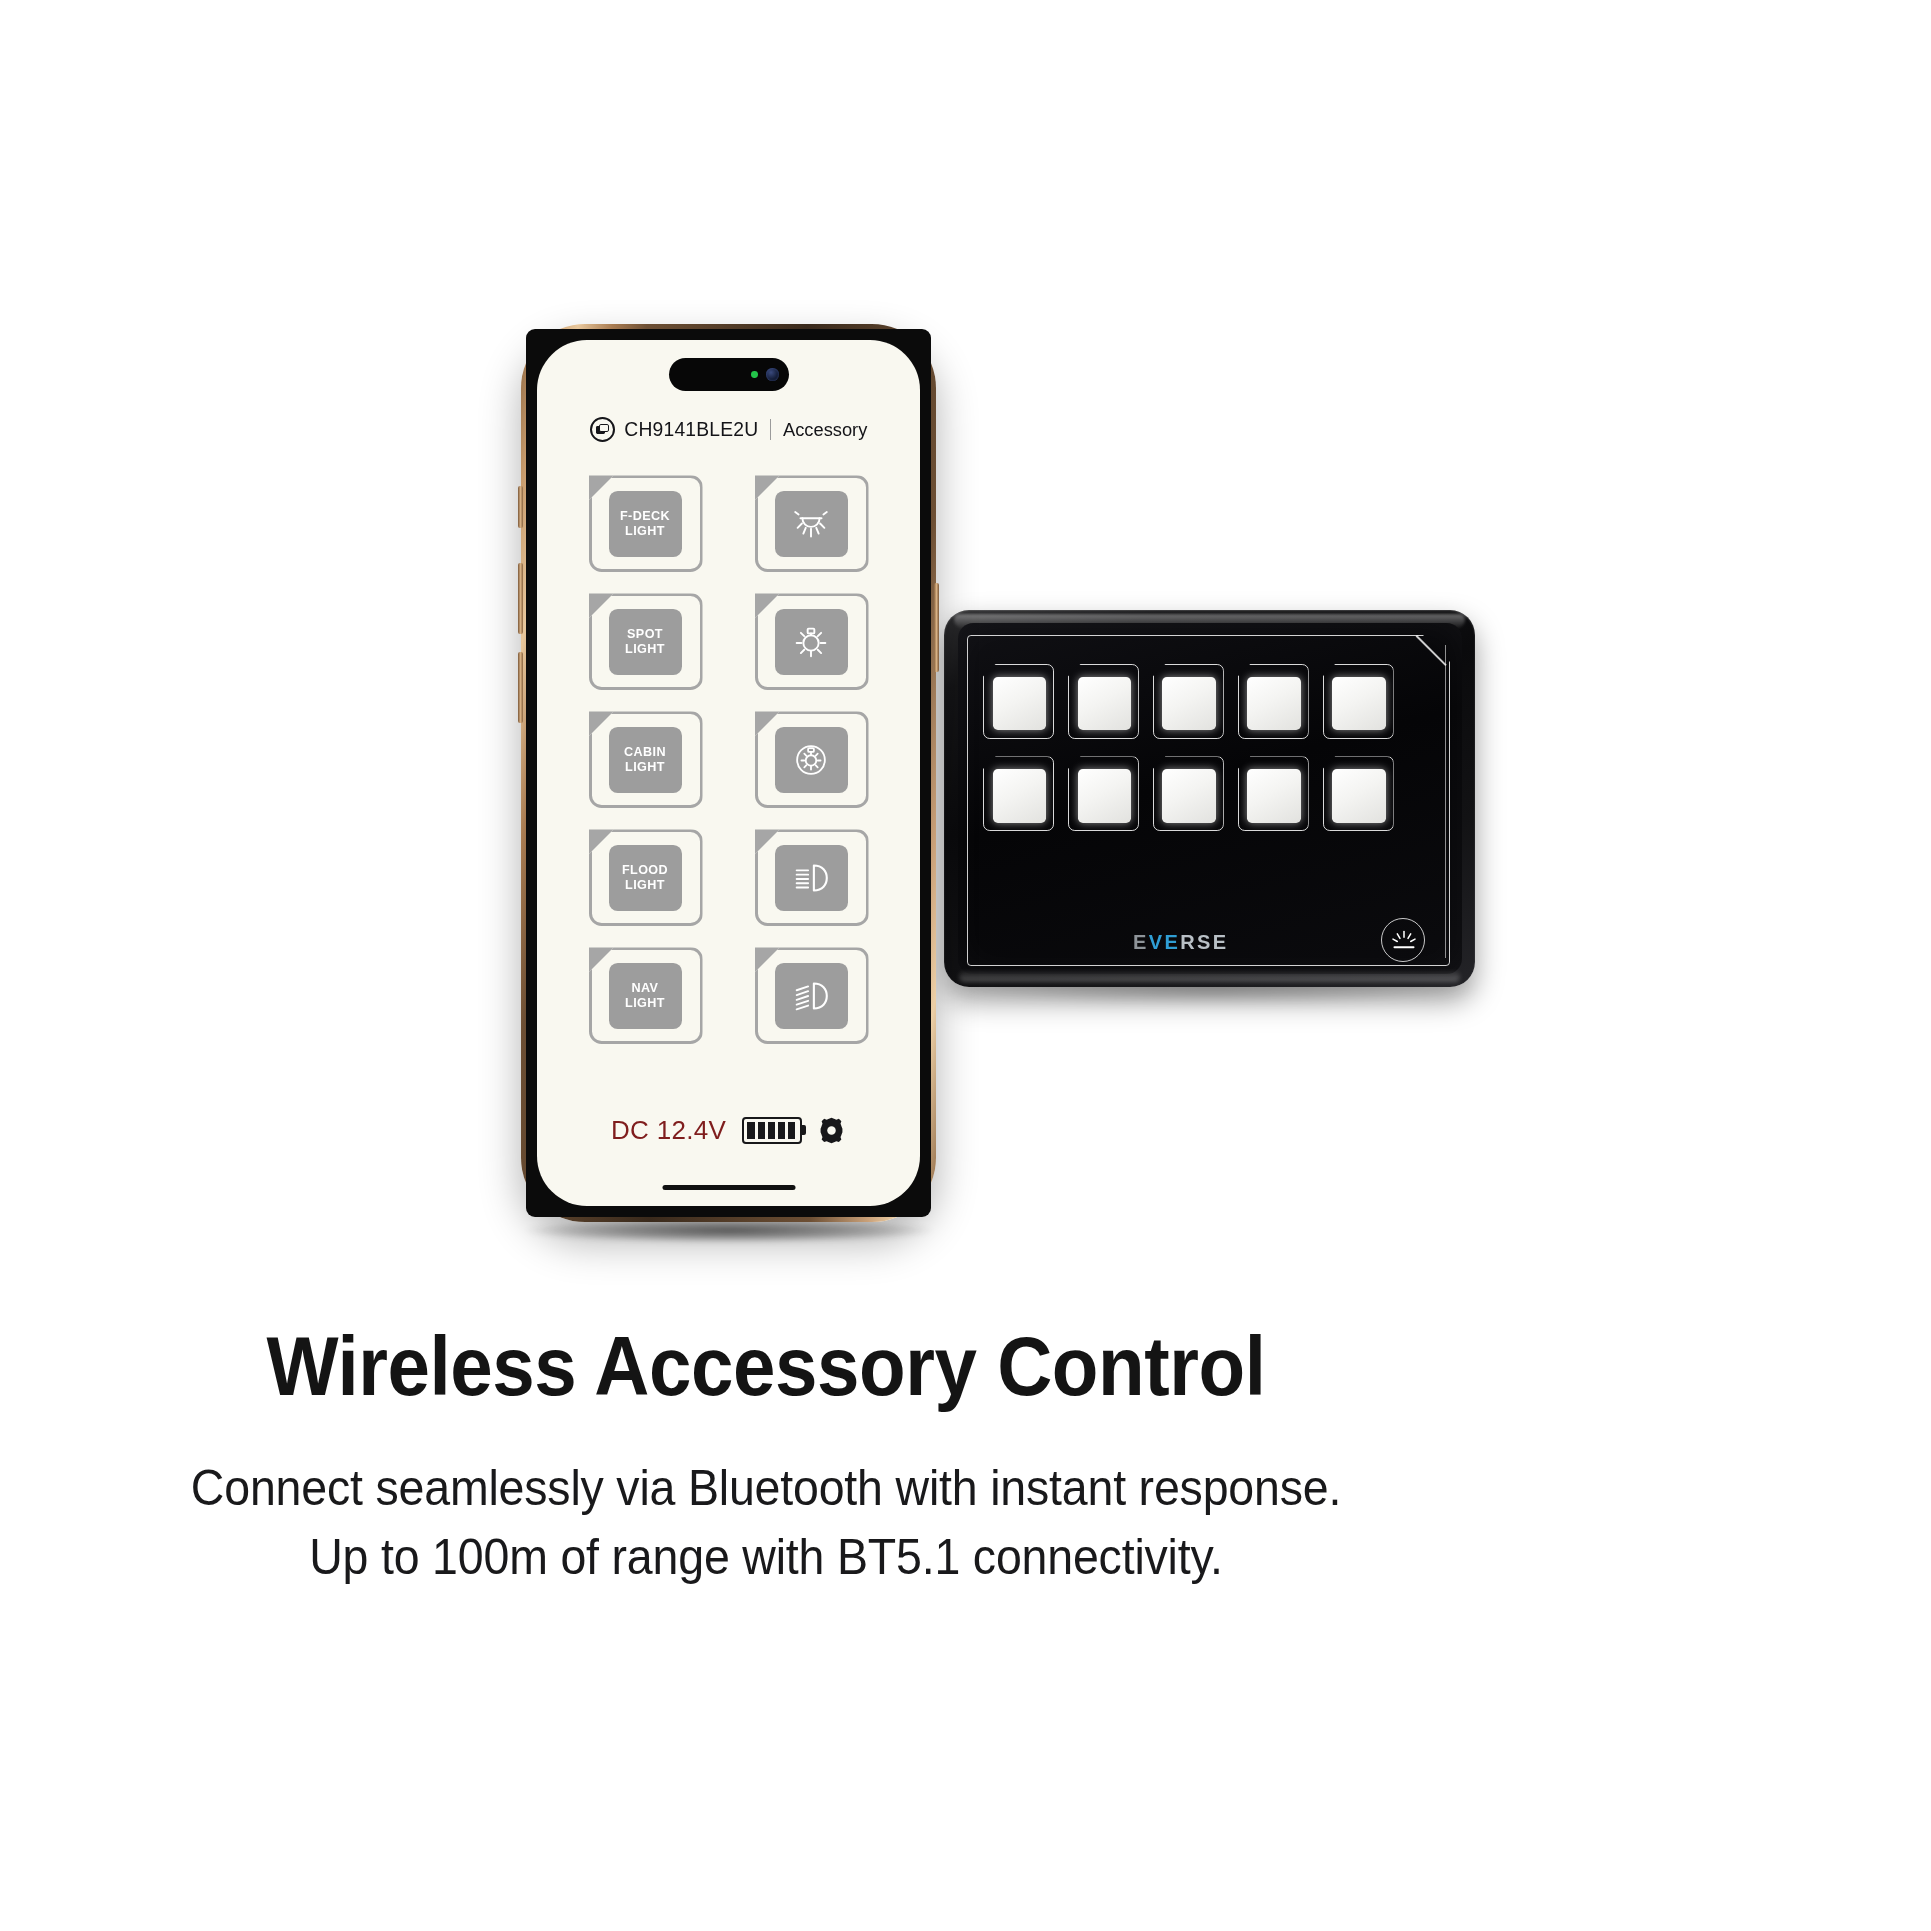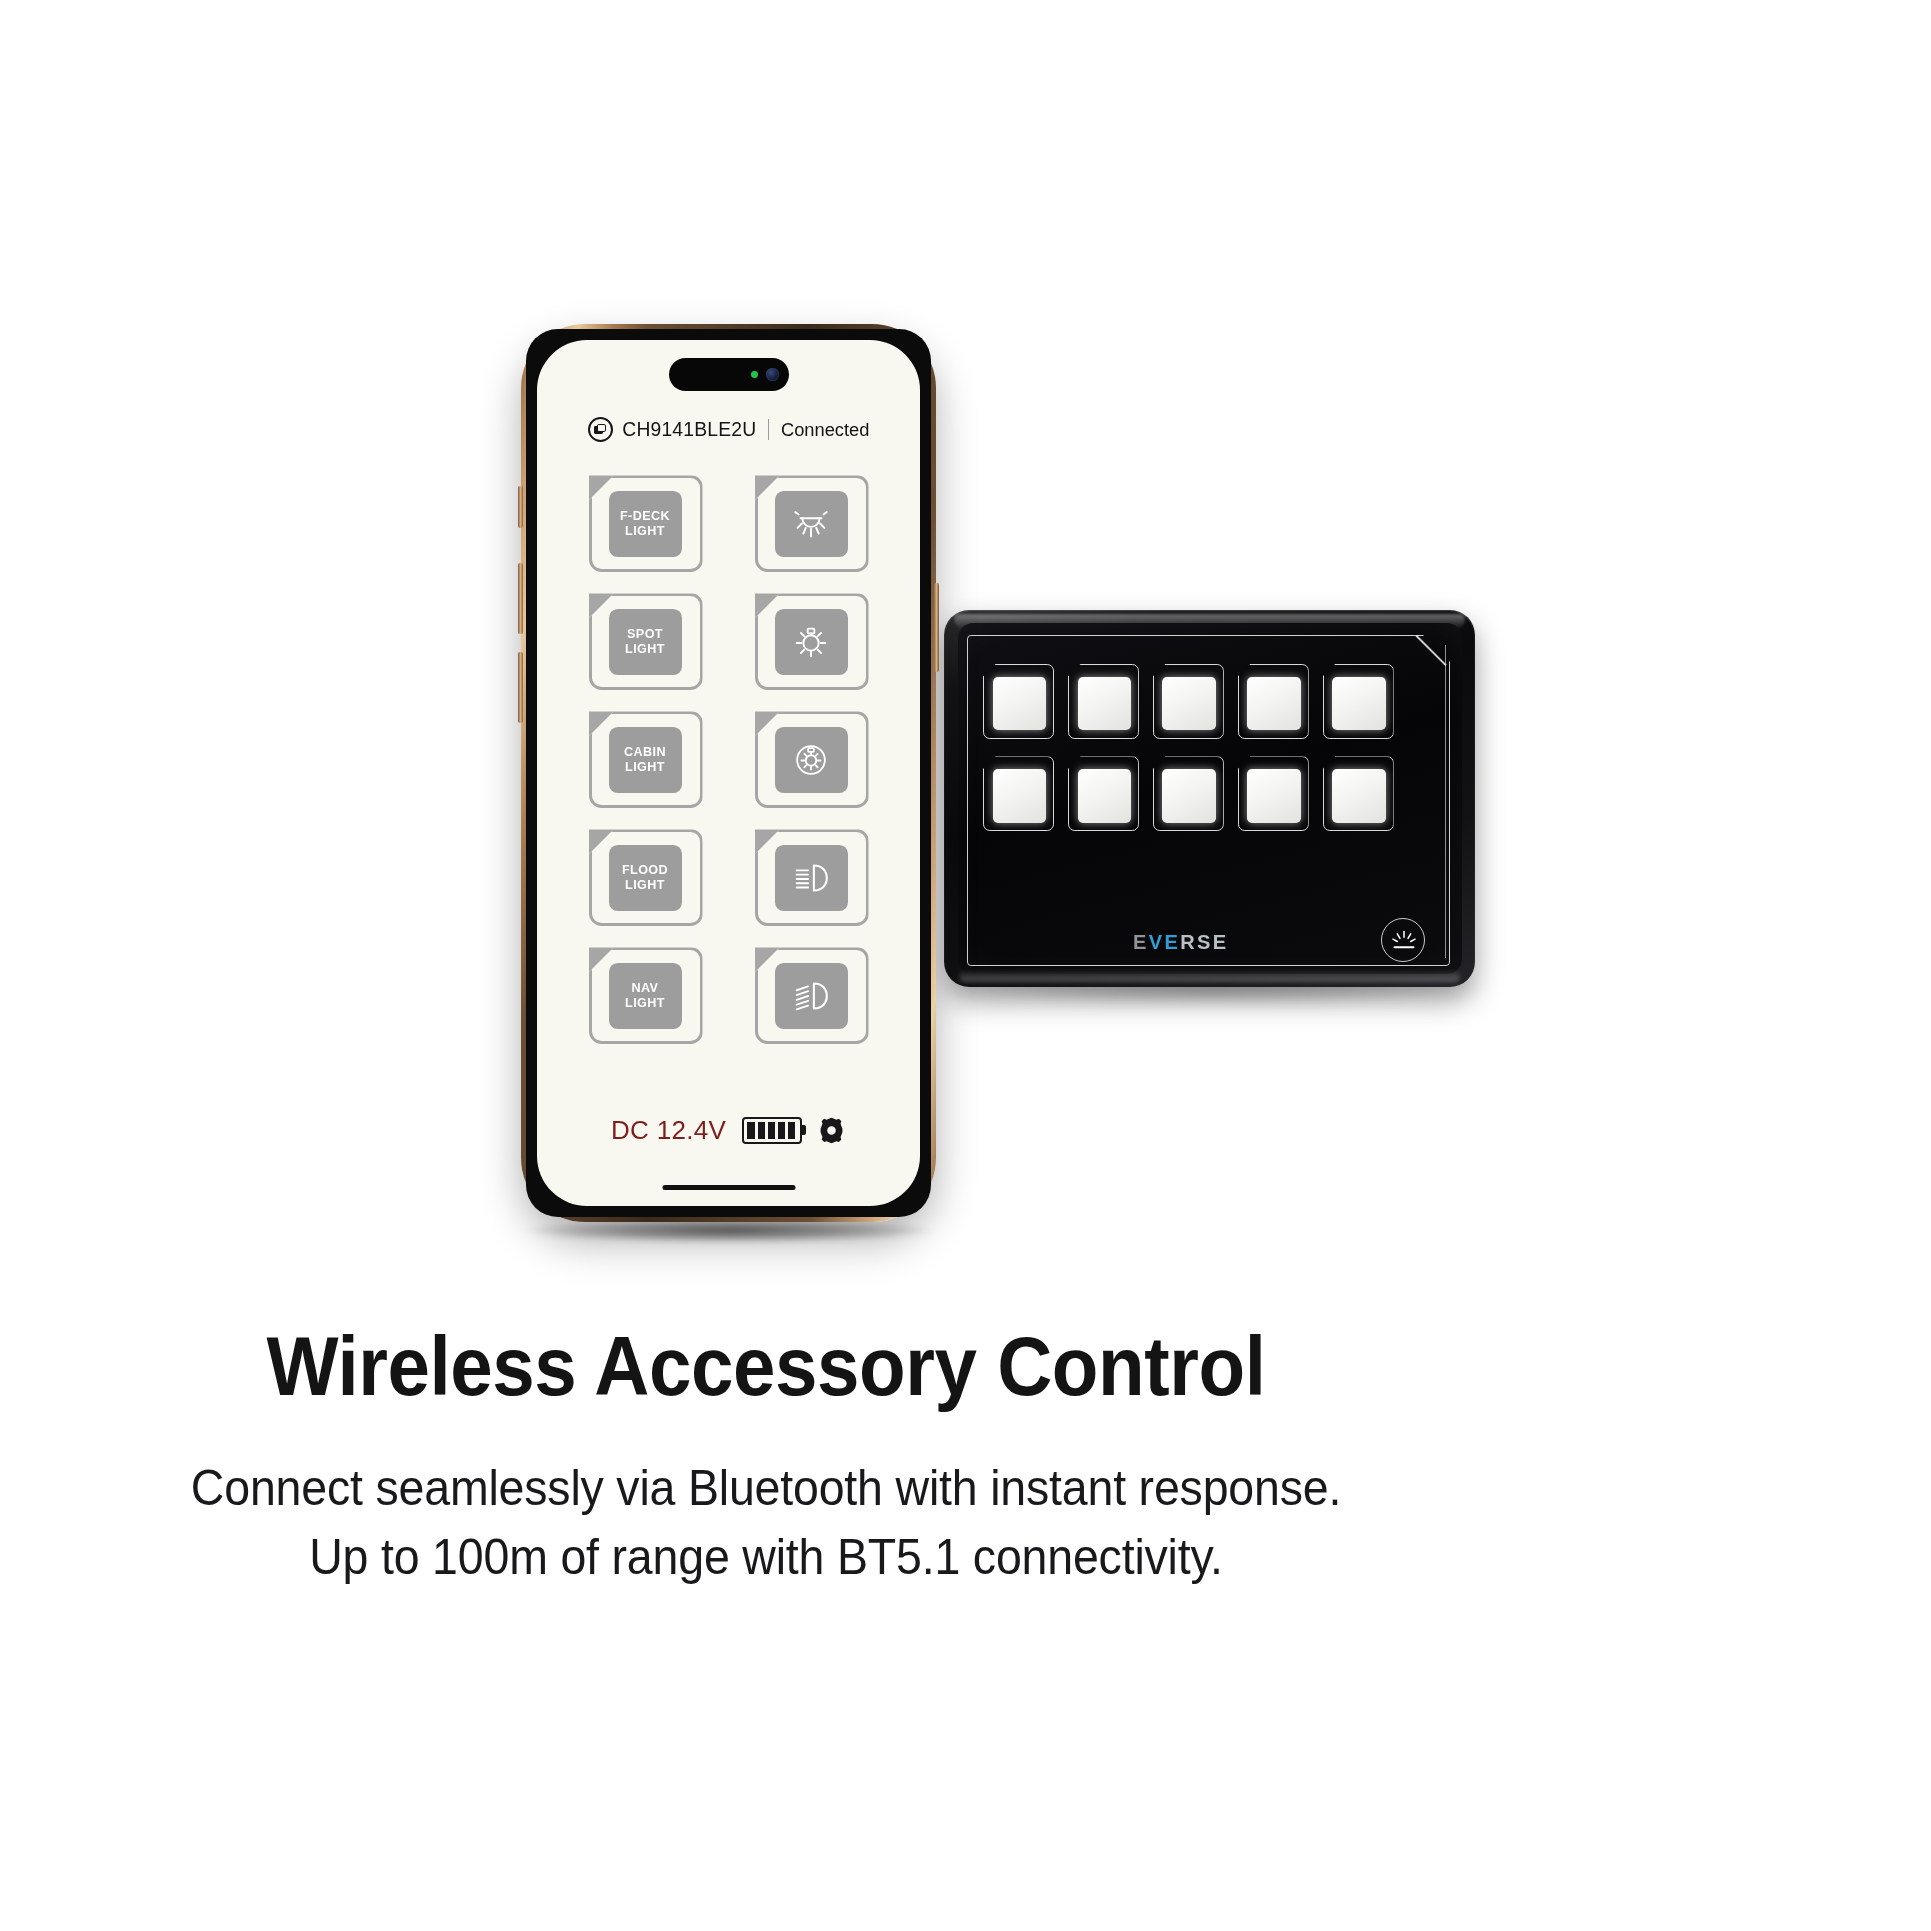--- a/index.html
+++ b/index.html
@@ -128,21 +128,21 @@
   #phone {
     position: absolute; left: 521px; top: 324px;
     width: 415px; height: 898px;
     border-radius: 64px;
     background: linear-gradient(100deg, #8a6440 0%, #c79b6c 5%, #e8c79c 10%, #a97c52 16%, #6d4f34 22%,
                                 #3a2a1c 50%, #6d4f34 78%, #c9a078 88%, #eccfa6 93%, #8a6440 100%);
     box-shadow: 0 19.3px 41px rgba(0,0,0,.30);
   }
   .phone-inner-bezel {
     position: absolute; left: 4.8px; top: 4.8px; right: 4.8px; bottom: 4.8px;
-    border-radius: 32px;
+    border-radius: 9px;
     background: #0b0b0b;
   }
   .phone-screen {
     position: absolute; left: 11.6px; top: 11.6px; right: 11.6px; bottom: 11.6px;
     border-radius: 50px;
     background: #f9f8f0;
     overflow: hidden;
   }
 
   
@@ -338,21 +338,21 @@
             <span class="lens"></span>
           </div>
 
           <div class="app-header">
             <span class="dev-icon">
               <span class="sq1"></span>
                 <span class="sq2"></span>
             </span>
             <span class="dev-name">CH9141BLE2U</span>
             <span class="hdr-divider"></span>
-            <span class="dev-status">Connected</span>
+            <span class="dev-status">Accessory</span>
           </div>
 
           <div class="grid">
 
             <div class="cell">
               <div class="cell-frame"></div>
               <div class="cell-corner"></div>
               <div class="cell-cap">
                 <span class="cap-label">
                   <span>F-DECK</span><br><span>LIGHT</span>

